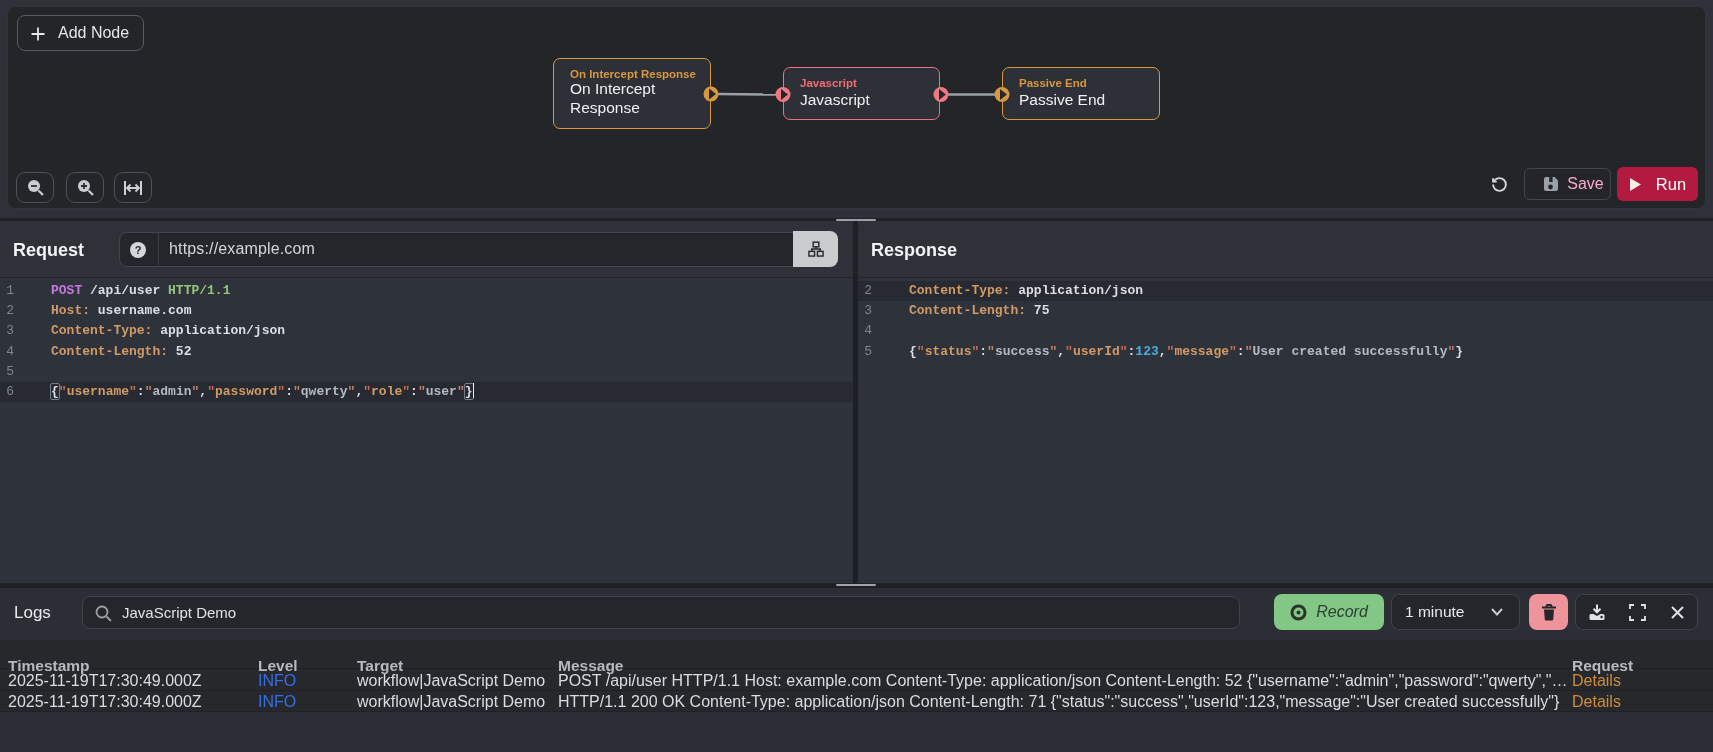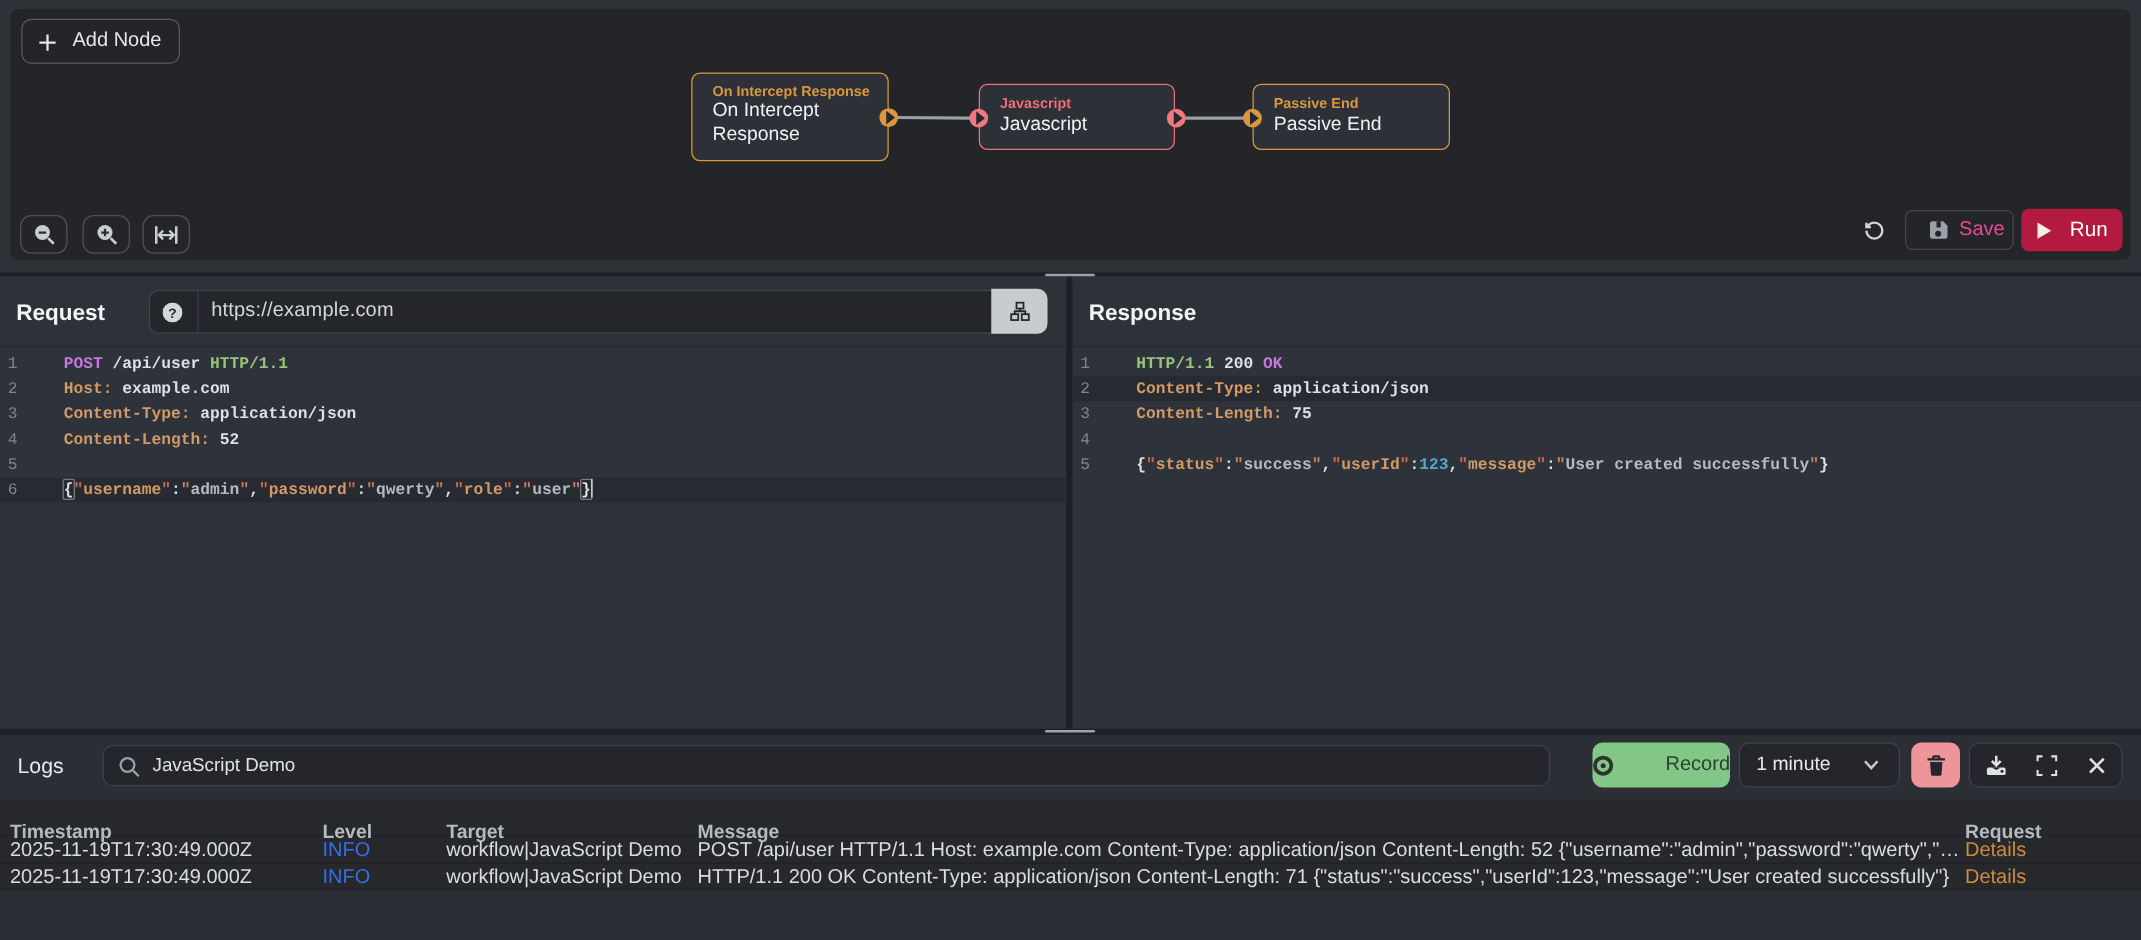--- a/index.html
+++ b/index.html
@@ -12,21 +12,21 @@
 .node .lbl { font-size:11.5px; font-weight:bold; position:absolute; left:16px; top:9px; }
 .node .ttl { font-size:15.5px; color:#f0f1f3; position:absolute; left:16px; line-height:19px; }
 #node1 { left:545px; top:51px; width:158px; height:71px; border:1.5px solid #d9983f; }
 #node2 { left:775px; top:60px; width:157px; height:53px; border:1.5px solid #ee707b; }
 #node3 { left:994px; top:60px; width:158px; height:53px; border:1.5px solid #d9983f; }
 .amber { color:#d9983f; }
 .salmon { color:#ee6d76; }
 #gsvg { left:0; top:0; width:1697px; height:201px; }
 .zbtn { top:165px; width:38px; height:31px; border:1px solid #4c5057; border-radius:9px; display:flex; align-items:center; justify-content:center; }
 #undo { left:1483px; top:169px; width:17px; height:17px; }
-#save { left:1516px; top:161px; width:87px; height:32px; border:1px solid #42464c; border-radius:6px; color:#ec4899; font-size:16px; display:flex; align-items:center; justify-content:center; gap:8px; padding-left:12px; }
+#save { left:1516px; top:161px; width:87px; height:32px; border:1px solid #42464c; border-radius:6px; color:#f9a8d4; font-size:16px; display:flex; align-items:center; justify-content:center; gap:8px; padding-left:12px; }
 #run { left:1609px; top:160px; width:81px; height:34px; background:#b21a40; border-radius:6px; color:#fff; font-size:16.5px; display:flex; align-items:center; justify-content:center; gap:14px; }
 
 #divider1 { left:0; top:218px; width:1713px; height:4px; background:#1e2023; }
 #editors { left:0; top:221px; width:1713px; height:363px; background:#2e323a; }
 #vdivider { left:853px; top:221px; width:5px; height:363px; background:#1e2023; }
 .ehead { top:221px; height:57px; background:#2e3138; border-bottom:1px solid #222428; }
 #reqhead { left:0; width:853px; border-top-right-radius:7px; }
 #resphead { left:858px; width:855px; border-top-left-radius:7px; }
 .ptitle { font-size:18px; font-weight:bold; color:#f2f3f5; }
 #urlbar { left:119px; top:232px; width:719px; height:35px; background:#24262b; border:1px solid #41454d; border-radius:8px; }
@@ -46,21 +46,21 @@
 .q { color:#cd6a4e; }
 .qv { color:#c87f62; }
 .bm { border:1px solid #767c85; border-radius:2px; margin:0 -1px; }
 
 #dividerL { left:0; top:583px; width:1713px; height:5px; background:#1e2023; }
 #handleL { left:836px; top:583.5px; width:40px; height:2.5px; background:#9fa4ab; border-radius:2px; z-index:6; }
 #handleT { left:836px; top:219px; width:40px; height:2px; background:#9aa0a6; border-radius:2px; z-index:6; }
 #logs { left:0; top:588px; width:1713px; height:164px; background:#2b2e35; }
 #logstable { left:0; top:640px; width:1713px; height:71px; background:#26282c; }
 #searchbar { left:82px; top:596px; width:1158px; height:33px; background:#24262b; border:1px solid #3e424a; border-radius:8px; color:#e0e3e6; font-size:15px; }
-#record { left:1274px; top:594px; width:110px; height:36px; background:#82c785; border-radius:8px; color:#2e4031; font-size:16px; display:flex; align-items:center; justify-content:space-between; gap:9px; }
+#record { left:1274px; top:594px; width:110px; height:36px; background:#82c785; border-radius:8px; color:#2e4031; font-size:16px; display:flex; align-items:center; justify-content:center; gap:9px;font-style:italic; }
 #dropdown { left:1391px; top:594px; width:129px; height:36px; background:#24262b; border:1px solid #3e424a; border-radius:8px; color:#e8eaed; font-size:15.5px; }
 #trash { left:1529px; top:594px; width:39px; height:36px; background:#f0949b; border-radius:8px; display:flex; align-items:center; justify-content:center; }
 #icongroup { left:1575px; top:594px; width:123px; height:36px; background:#24262b; border:1px solid #3e424a; border-radius:8px; display:flex; align-items:center; justify-content:space-around; }
 .th { font-size:15.5px; font-weight:bold; color:#b5bac1; position:absolute; top:645px;margin-top:12px; }
 .row { position:absolute; font-size:16px; color:#d9dce0; white-space:nowrap; }
 .rsep { position:absolute; left:0; width:1713px; height:1px; background:#1f2126; }
 .info { color:#356fe3; }
 .details { color:#cf8b3e; }
 </style>
 </head>
@@ -161,29 +161,28 @@
         <rect x="5.5" y="1.2" width="6" height="5"></rect>
         <rect x="1" y="11" width="6" height="5"></rect>
         <rect x="10" y="11" width="6" height="5"></rect>
         <path d="M8.5 6.2 v2.3 M4 11 v-2.5 h9 v2.5"></path>
       </g>
     </svg>
 </div>
 
 <div class="abs mono" style="left:0;top:281px;width:853px">
     <div class="cl"><span class="gut">1</span><span class="code"><span class="kw">POST</span><span class="pl"> /api/user </span><span class="ver">HTTP/1.1</span></span></div>
-    <div class="cl"><span class="gut">2</span><span class="code"><span class="hn">Host:</span><span class="pl"> example.com</span></span></div>
+    <div class="cl"><span class="gut">2</span><span class="code"><span class="hn">Host:</span><span class="pl"> username.com</span></span></div>
     <div class="cl"><span class="gut">3</span><span class="code"><span class="hn">Content-Type:</span><span class="pl"> application/json</span></span></div>
     <div class="cl"><span class="gut">4</span><span class="code"><span class="hn">Content-Length:</span><span class="pl"> 52</span></span></div>
     <div class="cl"><span class="gut">5</span></div>
     <div class="cl hl"><span class="gut">6</span><span class="code"><span class="pl bm">{</span><span class="q">"</span><span class="hn">username</span><span class="q">"</span><span class="pl">:</span><span class="qv">"</span><span class="str">admin</span><span class="qv">"</span><span class="pl">,</span><span class="q">"</span><span class="hn">password</span><span class="q">"</span><span class="pl">:</span><span class="qv">"</span><span class="str">qwerty</span><span class="qv">"</span><span class="pl">,</span><span class="q">"</span><span class="hn">role</span><span class="q">"</span><span class="pl">:</span><span class="qv">"</span><span class="str">user</span><span class="qv">"</span><span class="pl bm">}</span><span class="cursor"></span></span></div>
   </div>
 
 <div class="abs mono" style="left:858px;top:281px;width:855px">
-    <div class="cl"><span class="gut">1</span><span class="code"><span class="ver">HTTP/1.1</span><span class="pl"> 200 </span><span class="kw">OK</span></span></div>
     <div class="cl hl"><span class="gut">2</span><span class="code"><span class="hn">Content-Type:</span><span class="pl"> application/json</span></span></div>
     <div class="cl"><span class="gut">3</span><span class="code"><span class="hn">Content-Length:</span><span class="pl"> 75</span></span></div>
     <div class="cl"><span class="gut">4</span></div>
     <div class="cl"><span class="gut">5</span><span class="code"><span class="pl">{</span><span class="q">"</span><span class="hn">status</span><span class="q">"</span><span class="pl">:</span><span class="qv">"</span><span class="str">success</span><span class="qv">"</span><span class="pl">,</span><span class="q">"</span><span class="hn">userId</span><span class="q">"</span><span class="pl">:</span><span class="num">123</span><span class="pl">,</span><span class="q">"</span><span class="hn">message</span><span class="q">"</span><span class="pl">:</span><span class="qv">"</span><span class="str">User created successfully</span><span class="qv">"</span><span class="pl">}</span></span></div>
   </div>
 
 <div class="abs" id="dividerL"></div>
 <div class="abs" id="handleL"></div>
 <div class="abs" id="logs"></div>
 <div class="abs" id="logstable"></div>

